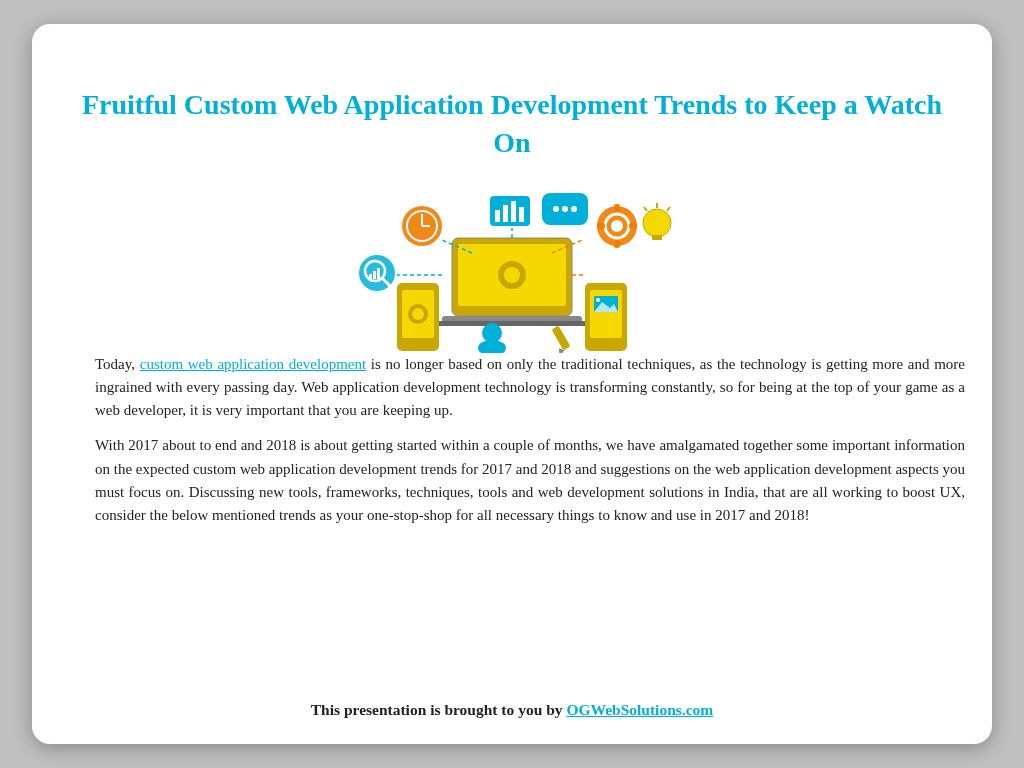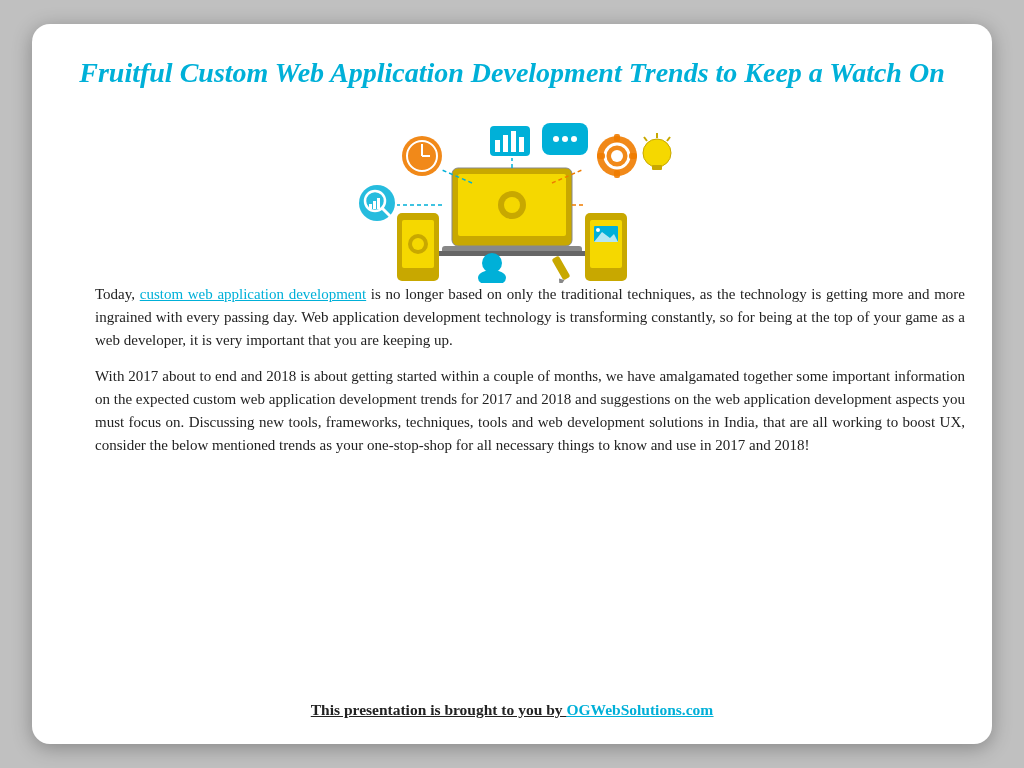--- a/index.html
+++ b/index.html
@@ -31,21 +31,21 @@
       overflow: hidden;
     }
 
     .title {
       font-size: 28px;
       font-weight: bold;
       color: #00b0d8;
       text-align: center;
       line-height: 1.35;
       margin-bottom: 16px;
-      font-style: italic;
+      margin-top: 32px;
     }
 
     .body-text {
       font-size: 15px;
       color: #222;
       text-align: justify;
       line-height: 1.55;
       width: 100%;
       margin-left: 36px;
     }
@@ -59,21 +59,20 @@
       text-decoration: underline;
     }
 
     .footer {
       margin-top: auto;
       padding-top: 8px;
       font-size: 15.5px;
       text-align: left;
       font-weight: bold;
       color: #222;
-      text-decoration: underline;
     }
 
     .footer a {
       color: #00b0d8;
       font-weight: bold;
     }
 
     
     .illus-container {
       position: relative;

